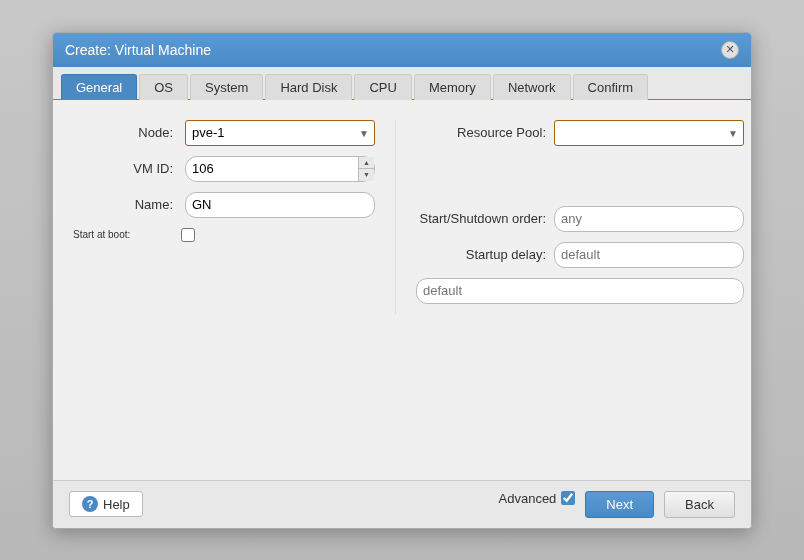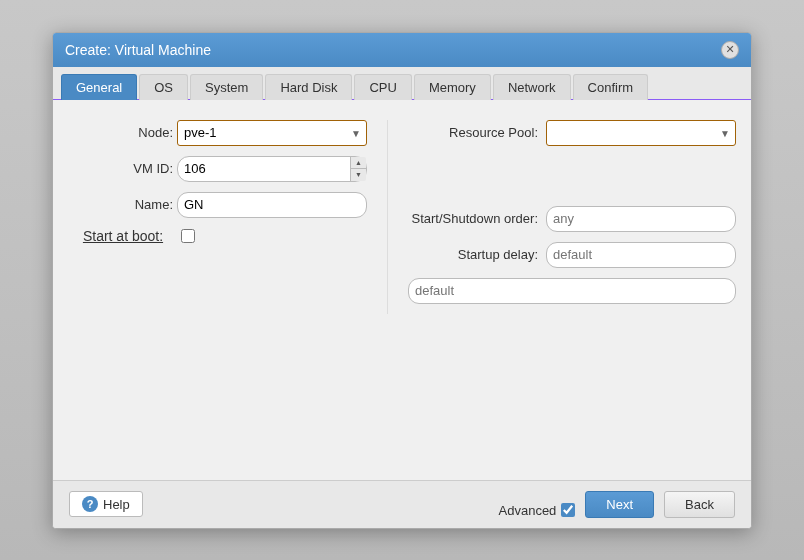--- a/index.html
+++ b/index.html
@@ -116,21 +116,21 @@
 
     .form-section {
       display: flex;
       flex-direction: column;
       gap: 10px;
     }
 
     .form-row {
       display: flex;
       align-items: center;
-      gap: 4px;
+      gap: 12px;
     }
 
     .form-label {
       width: 100px;
       text-align: right;
       color: #333;
       font-size: 13px;
       flex-shrink: 0;
     }
 
@@ -254,24 +254,23 @@
     }
 
     .checkbox-row {
       display: flex;
       align-items: center;
       gap: 8px;
     }
 
     .checkbox-label {
       width: 100px;
-      text-align: center;
-      color: #333;
-      font-size: 14px;
-      text-decoration: underline;
+      text-align: left;
+      color: #333;
+      font-size: 10px;
     }
 
     .checkbox {
       width: 14px;
       height: 14px;
       cursor: pointer;
     }
 
     .dialog-footer {
       background: #e8e8e8;
@@ -310,21 +309,21 @@
       color: white;
       display: flex;
       align-items: center;
       justify-content: center;
       font-size: 11px;
       font-weight: bold;
     }
 
     .footer-right {
       display: flex;
-      align-items: flex-end;
+      align-items: flex-start;
       gap: 10px;
     }
 
     .advanced-label {
       display: flex;
       align-items: center;
       gap: 5px;
       font-size: 13px;
       color: #333;
       cursor: pointer;

